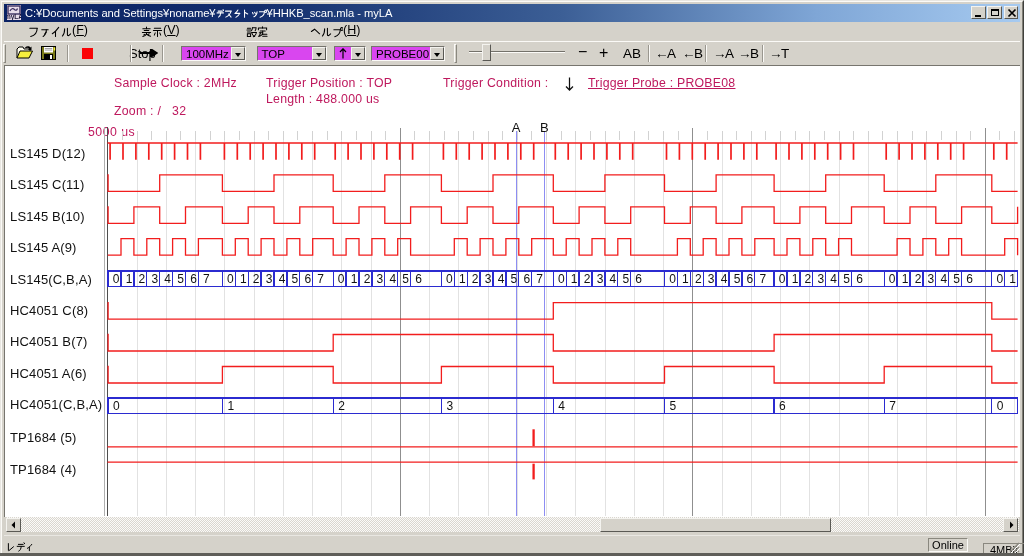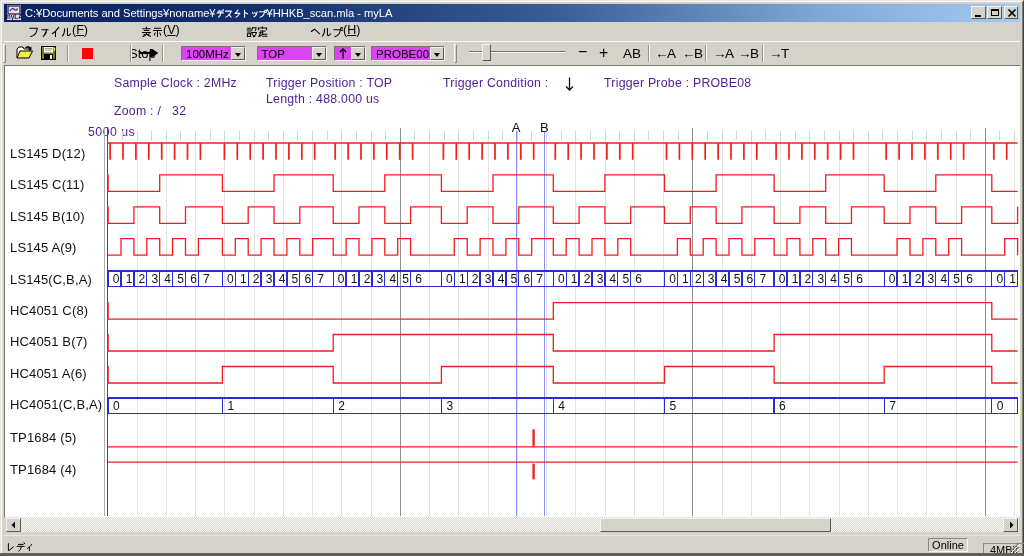--- a/index.html
+++ b/index.html
@@ -1,21 +1,21 @@
 <!DOCTYPE html>
 <html><head><meta charset="utf-8"><style>
 * { margin:0; padding:0; box-sizing:border-box; }
 html,body { width:1024px; height:556px; overflow:hidden; }
 body { font-family:"Liberation Sans", sans-serif; background:#d5d2ca; position:relative; }
 .abs { position:absolute; }
 .raised { border-top:1px solid #f4f3ef; border-left:1px solid #f4f3ef; border-right:1px solid #5a5954; border-bottom:1px solid #5a5954; background:#d5d2ca; }
 .sep { position:absolute; top:45px; height:17px; width:2px; border-left:1px solid #9a978f; border-right:1px solid #fbfaf7; }
 .grip { position:absolute; top:44px; height:19px; width:3px; border:1px solid; border-color:#fbfaf7 #8a887f #8a887f #fbfaf7; }
 .tbtxt { position:absolute; top:45.5px; font-size:13.5px; color:#000; font-family:"Liberation Sans",sans-serif; }
-.hdr { position:absolute; font-size:12.3px; color:#4c1d95; letter-spacing:0.25px; white-space:pre; }
+.hdr { position:absolute; font-size:12.3px; color:#be185d; letter-spacing:0.25px; white-space:pre; }
 .combo { position:absolute; top:46px; height:15px; background:#d946ef; border-top:1.2px solid #76746d; border-left:1.2px solid #76746d; border-right:1.2px solid #fbfaf7; border-bottom:1.2px solid #fbfaf7; font-size:11.5px; }
 .combo span.t { position:absolute; left:4px; top:0.5px; }
 .cbtn { position:absolute; right:0; top:0; width:14px; height:100%; background:#d5d2ca; border-top:1px solid #f4f3ef; border-left:1px solid #f4f3ef; border-right:1px solid #5a5954; border-bottom:1px solid #5a5954; }
 .cbtn:after { content:""; position:absolute; left:3px; top:4.5px; border:3.5px solid transparent; border-top:4px solid #000; }
 </style></head>
 <body>
 
 <div class="abs" style="left:0;top:0;width:1024px;height:556px;border:1px solid #e8e6e1;border-right-color:#40403c;border-bottom-color:#40403c;"></div>
 <div class="abs" style="left:1px;top:1px;width:1022px;height:554px;border:1px solid #fbfaf7;border-right-color:#807e76;border-bottom-color:#807e76;"></div>
 
@@ -190,21 +190,21 @@
 <div class="tbtxt" style="left:769px;letter-spacing:-1.6px;">→T</div>
 
 <div class="abs" style="left:4px;top:64.5px;width:1016px;height:452.5px;background:#fff;border-left:1.5px solid #77756e;border-top:1.5px solid #77756e;"></div>
 
 <div class="hdr" style="left:114px;top:75.8px;">Sample Clock : 2MHz</div>
 <div class="hdr" style="left:266px;top:75.8px;">Trigger Position : TOP</div>
 <div class="hdr" style="left:443px;top:75.8px;">Trigger Condition :</div>
 <svg class="abs" style="left:565px;top:77px" width="9" height="14" viewBox="0 0 9 14">
     <path d="M4.5 0.5 V12.5 M1 9.5 L4.5 13 L8 9.5" fill="none" stroke="#101010" stroke-width="1.25"></path>
   </svg>
-<div class="hdr" style="left:604px;top:75.8px;">Trigger Probe : PROBE08</div>
+<div class="hdr" style="left:588px;top:75.8px;text-decoration:underline;">Trigger Probe : PROBE08</div>
 <div class="hdr" style="left:114px;top:104px;">Zoom : /   32</div>
 <div class="hdr" style="left:266px;top:92.3px;">Length : 488.000 us</div>
 <div class="hdr" style="left:88px;top:125px;letter-spacing:0.5px;">5000 us</div>
 
 <svg width="1024" height="556" viewBox="0 0 1024 556" style="position:absolute;left:0;top:0">
 <line x1="137.1" y1="131.0" x2="137.1" y2="515.5" stroke="#e2e2e2" stroke-width="1" shape-rendering="crispEdges"></line>
 <line x1="166.3" y1="131.0" x2="166.3" y2="515.5" stroke="#e2e2e2" stroke-width="1" shape-rendering="crispEdges"></line>
 <line x1="195.6" y1="131.0" x2="195.6" y2="515.5" stroke="#e2e2e2" stroke-width="1" shape-rendering="crispEdges"></line>
 <line x1="224.8" y1="131.0" x2="224.8" y2="515.5" stroke="#e2e2e2" stroke-width="1" shape-rendering="crispEdges"></line>
 <line x1="254.1" y1="131.0" x2="254.1" y2="515.5" stroke="#e2e2e2" stroke-width="1" shape-rendering="crispEdges"></line>

